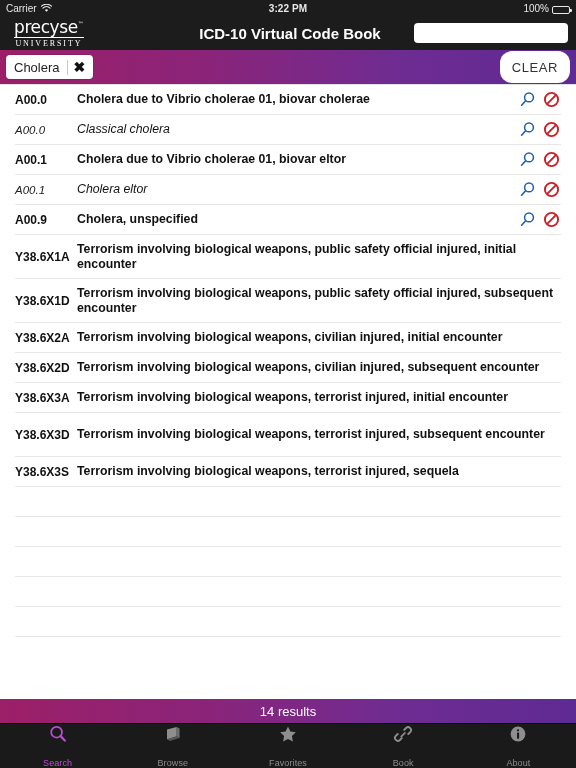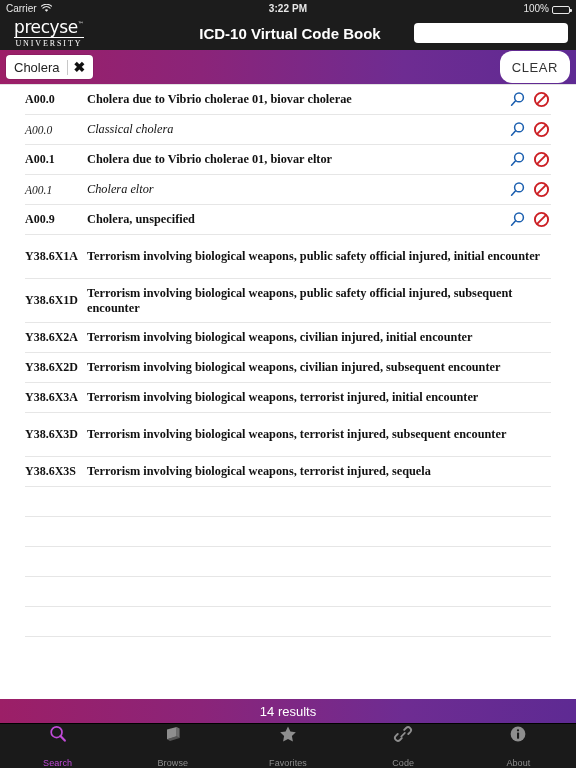--- a/index.html
+++ b/index.html
@@ -196,23 +196,22 @@
     overflow: hidden;
     background: #ffffff;
     border-top: 1px solid #e2e2e2;
   }
   .row {
     display: flex;
     align-items: center;
     min-height: 30px;
     box-sizing: border-box;
     padding: 3px 0;
-    margin: 0 25px;
+    margin: 0 15px;
     border-bottom: 1px solid #e6e6e6;
-    font-family: Liberation Serif, serif;
   }
   .row.tall { min-height: 44px; }
   .row.empty { min-height: 30px; }
   .row-code {
     flex: 0 0 62px;
     font-size: 11.5px;
     color: #111;
     padding-left: 0px;
     box-sizing: border-box;
   }
@@ -491,21 +490,21 @@
         <span class="tab-label">Favorites</span>
       </div>
       <div class="tab">
         <span class="tab-ico">
           <svg width="20" height="20" viewBox="0 0 20 20">
             <path d="M8.2 12.6 L11.9 8.9" stroke="#8e8e8e" stroke-width="1.6" stroke-linecap="round" fill="none"></path>
             <path d="M11.2 5.9 L13.1 4 a2.9 2.9 0 0 1 4.1 4.1 L15.3 10" stroke="#8e8e8e" stroke-width="1.9" fill="none" stroke-linecap="round"></path>
             <path d="M8.8 14.1 L6.9 16 a2.9 2.9 0 0 1 -4.1 -4.1 L4.7 10" stroke="#8e8e8e" stroke-width="1.9" fill="none" stroke-linecap="round"></path>
           </svg>
         </span>
-        <span class="tab-label">Code</span>
+        <span class="tab-label">Book</span>
       </div>
       <div class="tab">
         <span class="tab-ico">
           <svg width="20" height="20" viewBox="0 0 20 20">
             <circle cx="10" cy="10" r="7.4" fill="#8e8e8e"></circle>
             <circle cx="10" cy="6.3" r="1.15" fill="#1a1a1a"></circle>
             <rect x="9" y="8.6" width="2.1" height="6.1" rx="0.6" fill="#1a1a1a"></rect>
           </svg>
         </span>
         <span class="tab-label">About</span>

